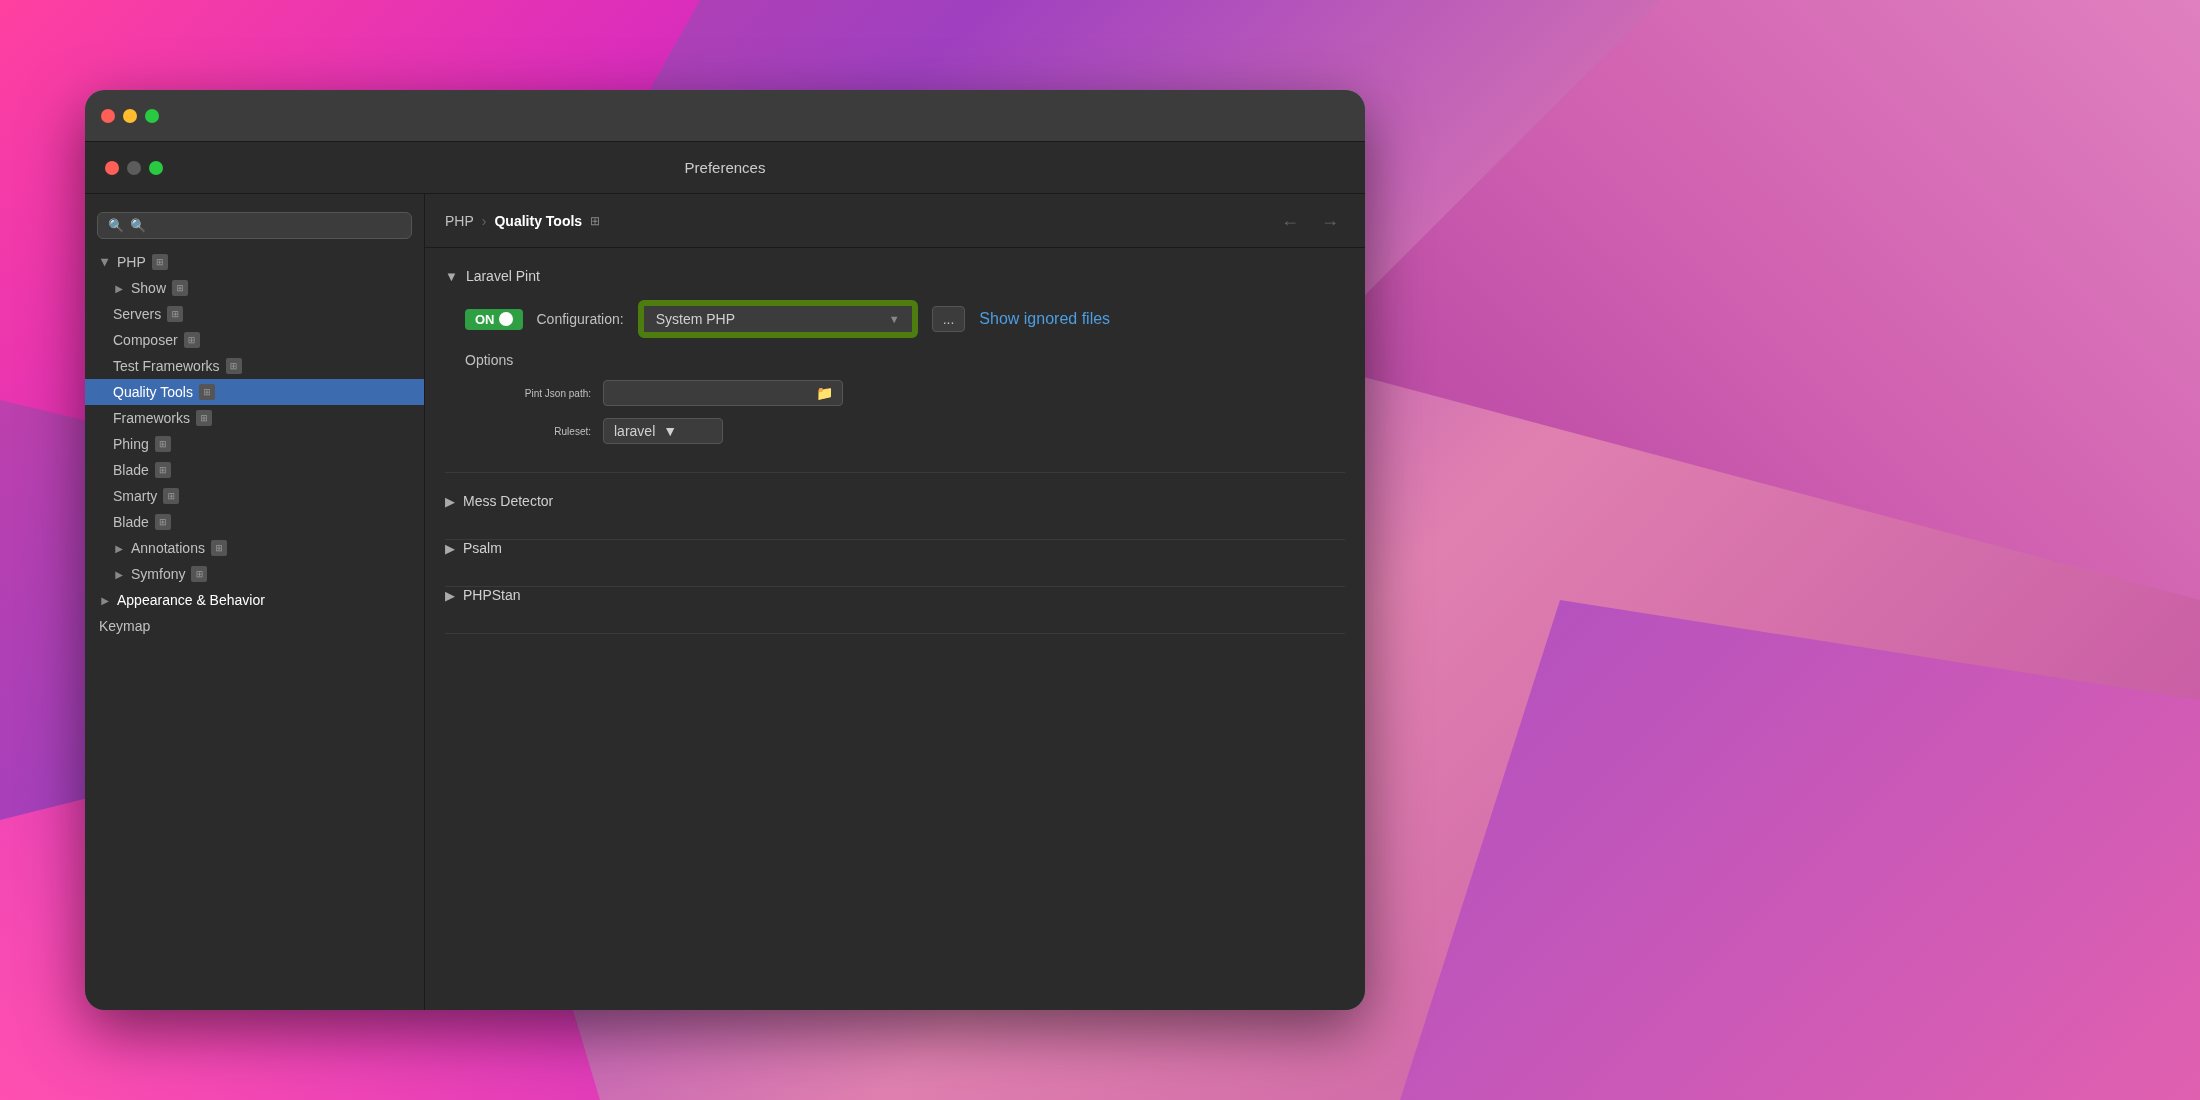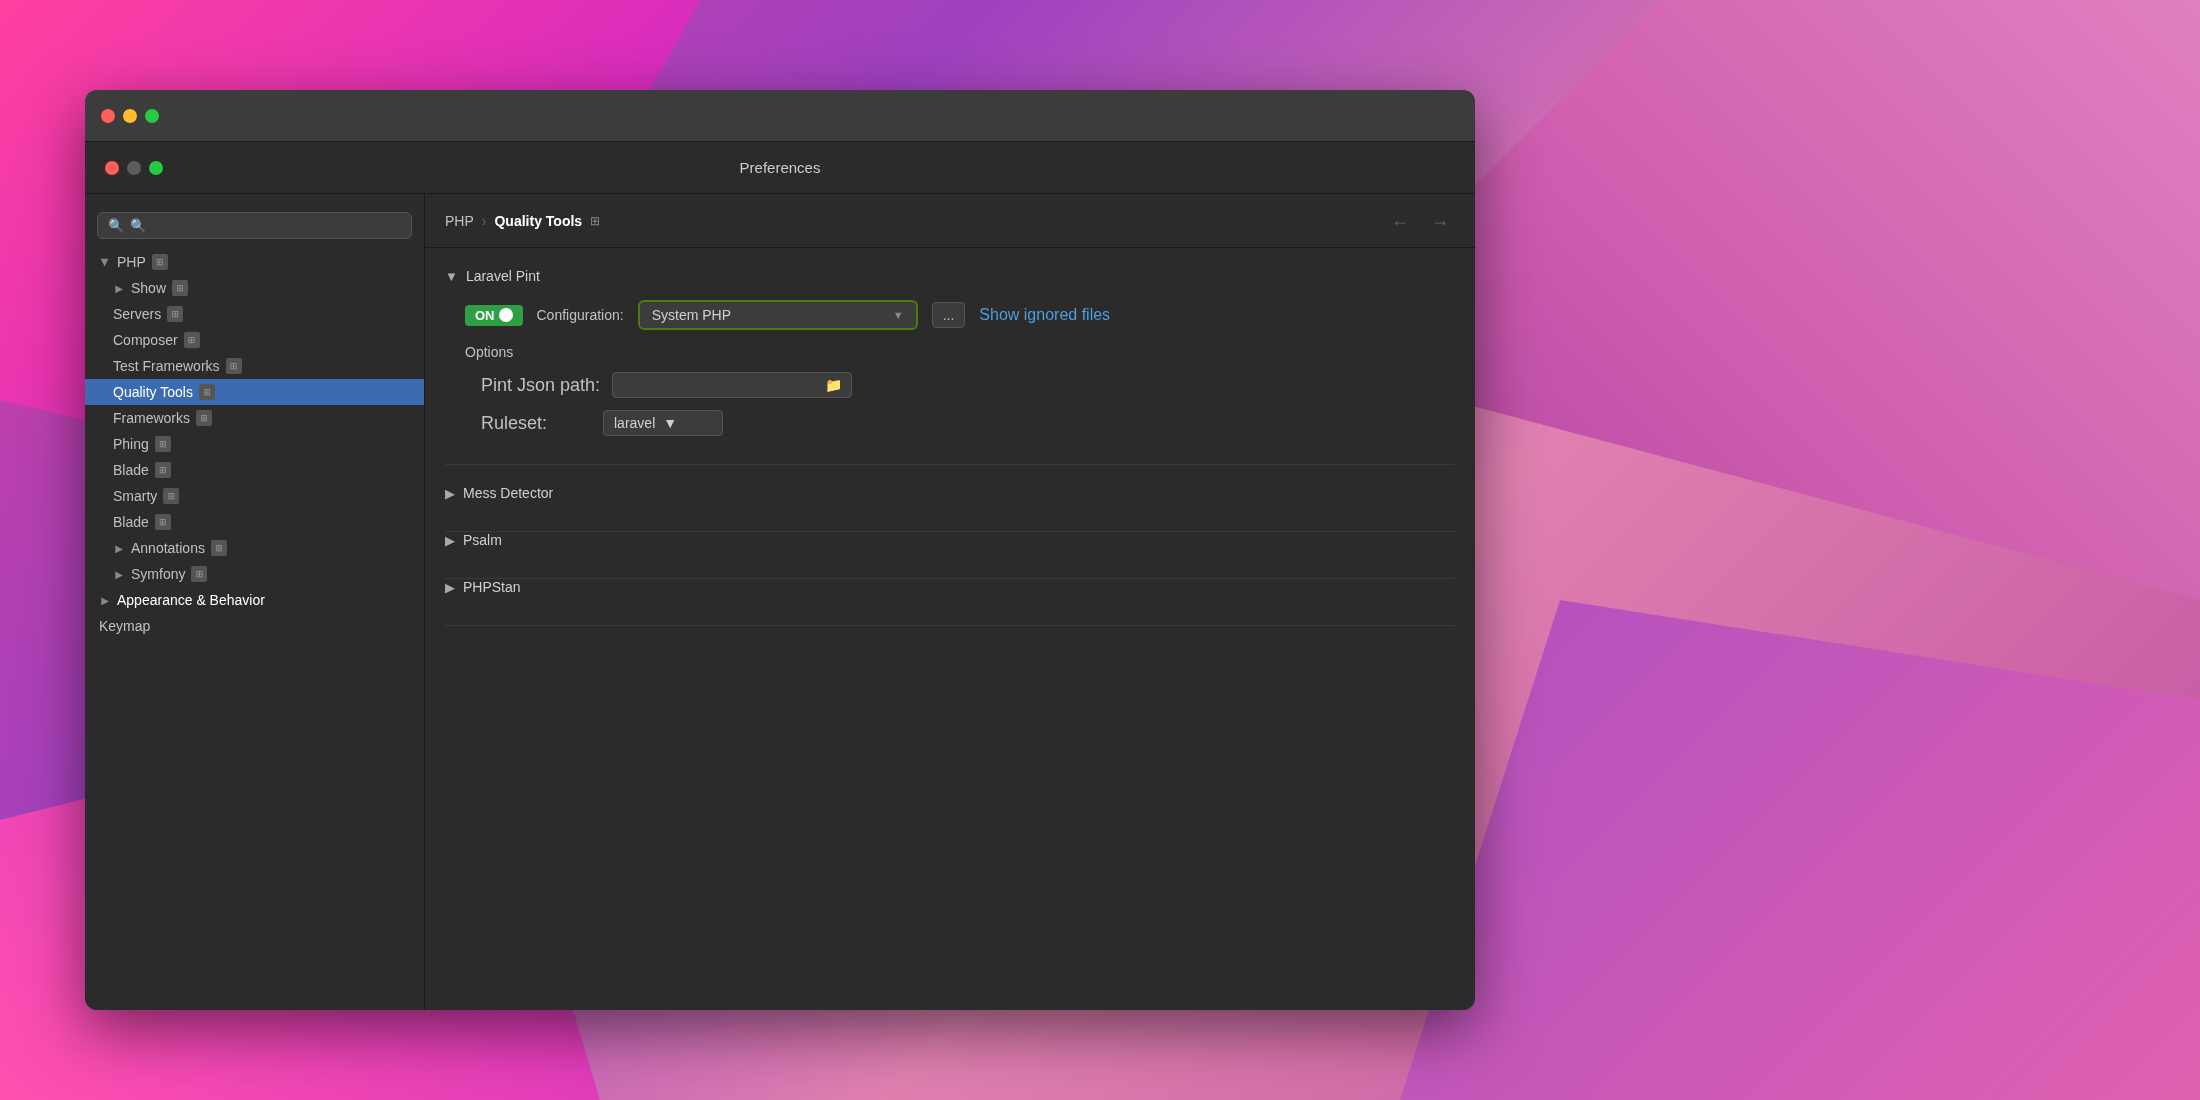--- a/index.html
+++ b/index.html
@@ -50,24 +50,24 @@
       background: linear-gradient(315deg, #e060b0, #b050c0);
       clip-path: polygon(20% 0, 100% 20%, 100% 100%, 0 100%);
       z-index: 0;
     }
 
     
     .outer-window {
       position: absolute;
       top: 90px;
       left: 85px;
-      width: 1390px;
+      width: 1280px;
       height: 920px;
       background: #15803d;
-      border-radius: 12px;
+      border-radius: 20px;
       z-index: 10;
       box-shadow: 0 20px 60px rgba(0,0,0,0.5);
       overflow: hidden;
     }
 
     .titlebar {
       height: 52px;
       background: #3c3c3c;
       display: flex;
       align-items: center;
@@ -306,21 +306,21 @@
       border-radius: 50%;
     }
 
     .config-label {
       color: #c0c0c0;
       font-size: 14px;
     }
 
     .dropdown {
       background: #3c3c3c;
-      border: 2px solid #4d7c0f;
+      border: 6px solid #4d7c0f;
       border-radius: 6px;
       padding: 5px 12px;
       color: #d0d0d0;
       font-size: 14px;
       display: flex;
       align-items: center;
       gap: 8px;
       cursor: pointer;
       min-width: 280px;
     }
@@ -379,22 +379,23 @@
     .field-row {
       display: flex;
       align-items: center;
       gap: 12px;
       margin-bottom: 12px;
       margin-left: 16px;
     }
 
     .field-label {
       color: #c0c0c0;
-      font-size: 18px;
+      font-size: 10px;
       min-width: 110px;
+      text-align: right;
     }
 
     .text-field {
       display: flex;
       align-items: center;
       background: #3c3c3c;
       border: 1px solid #555;
       border-radius: 4px;
       padding: 4px 8px;
       min-width: 240px;

